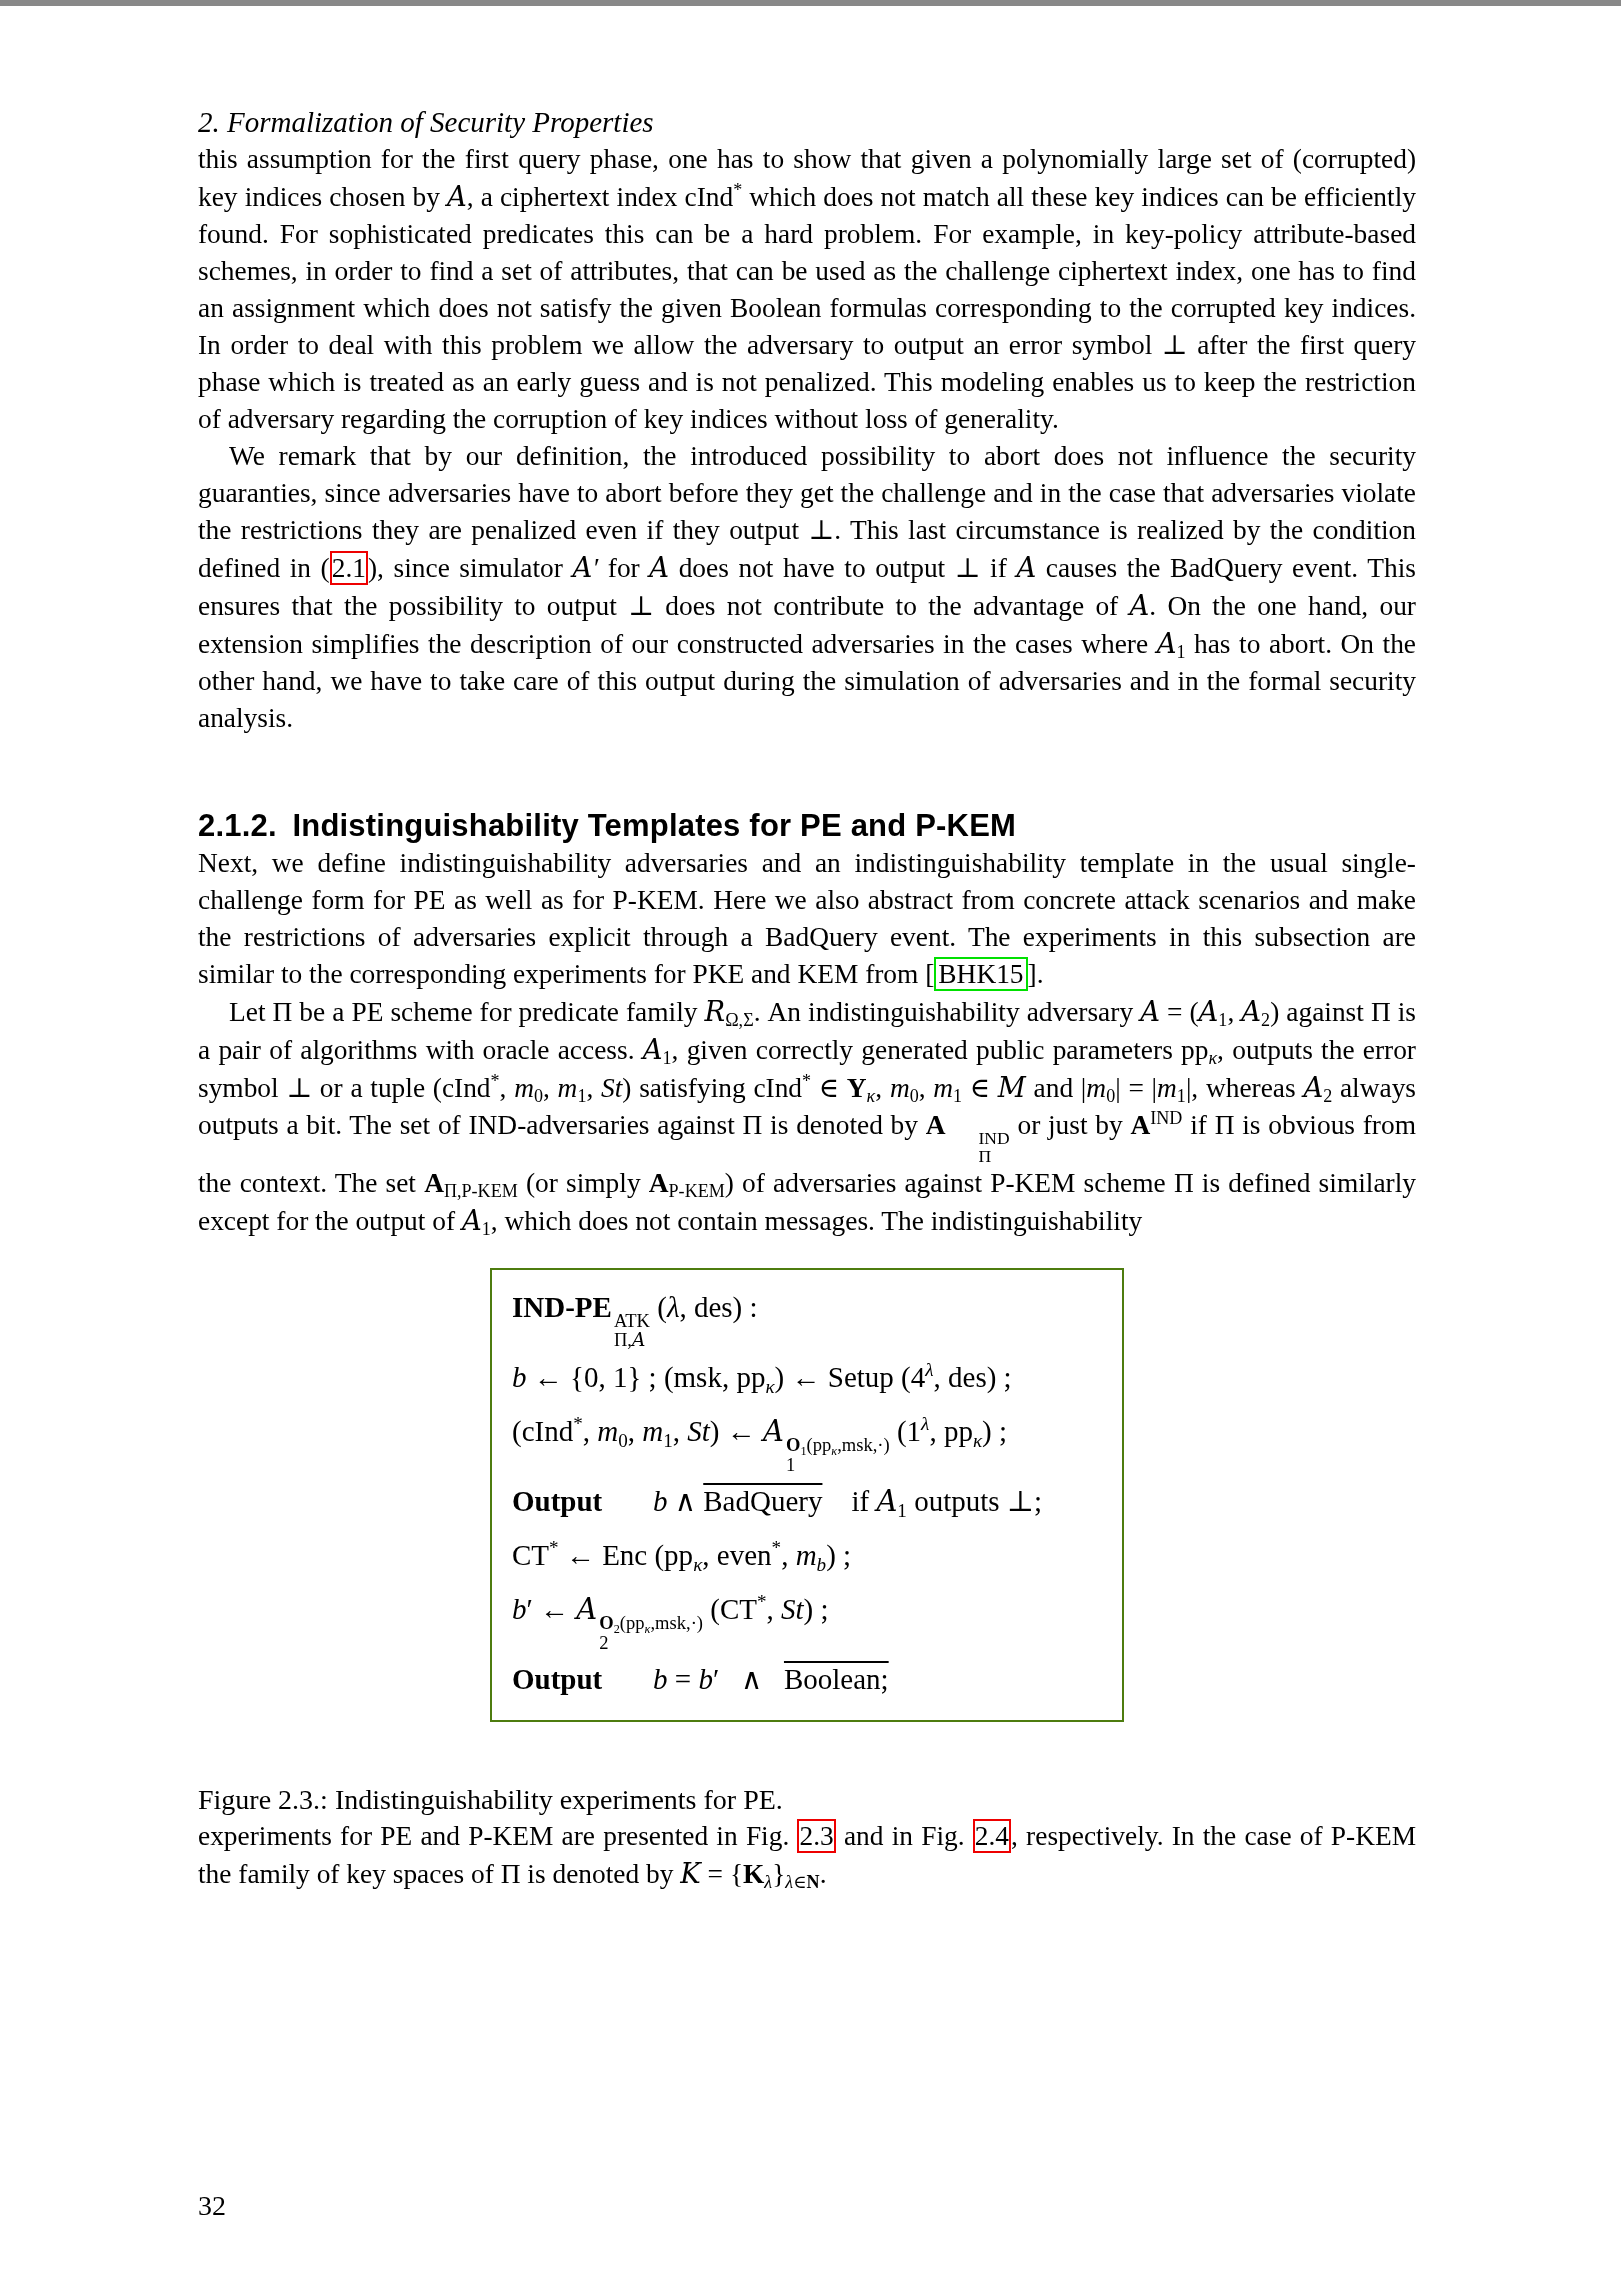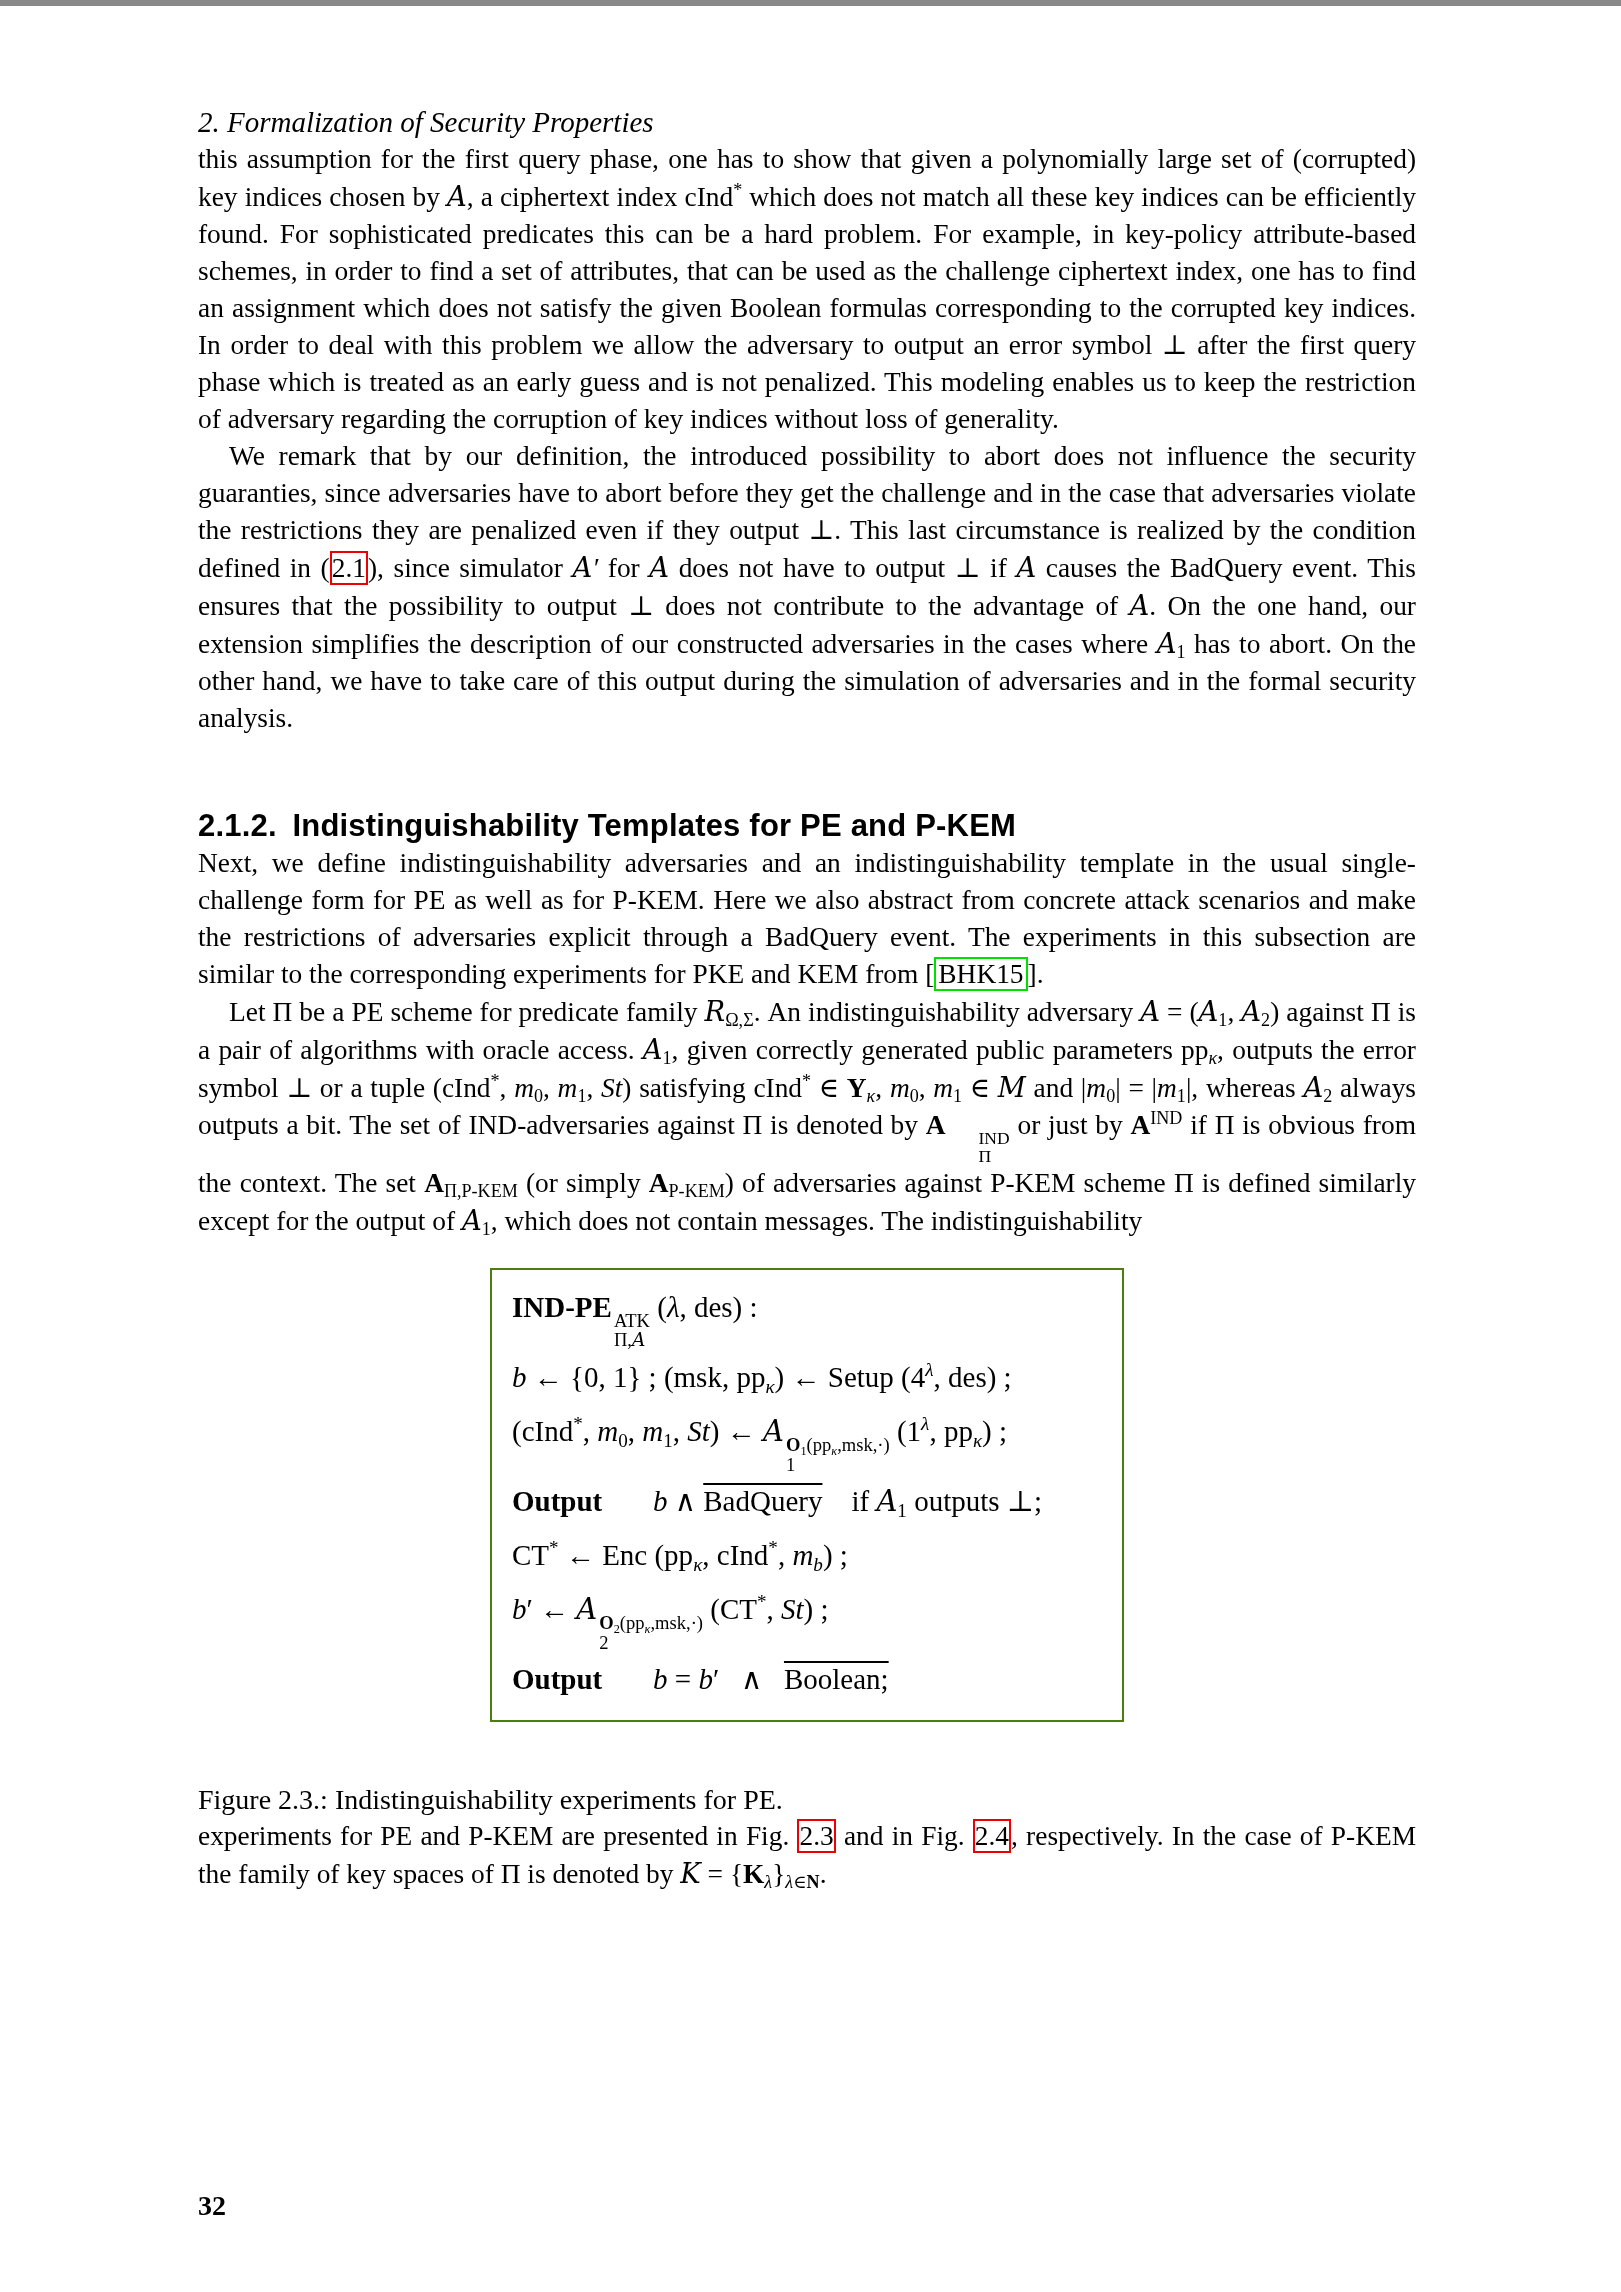--- a/index.html
+++ b/index.html
@@ -48,21 +48,20 @@
   }
   .code-line{line-height:54px;white-space:nowrap;}
   .caption{
     margin-top:59px;
     text-align:left;
     font-size:28px;line-height:37px;
   }
   .page-number{
     position:absolute;left:198px;top:2184px;
     font-size:28px;
-    font-weight:bold;
   }
   
   .it{font-style:italic;}
   .cal{font-style:italic;font-family:"DejaVu Serif",serif;}
   .bf{font-weight:bold;}
   .bb{font-weight:bold;}
   .ol{text-decoration:overline;}
   .sub{font-size:66%;vertical-align:-0.3em;line-height:0;}
   .sup{font-size:66%;vertical-align:0.55em;line-height:0;}
   .sub.it,.sup.it{font-style:italic;}
@@ -103,21 +102,21 @@
       <div class="code-line"><span class="bf">IND-PE</span><span class="stack">
             <span class="srow"><span>ATK</span></span>
             <span class="srow"><span>Π,</span><span class="cal">A</span></span>
           </span><span> (</span><span class="it">λ</span><span>, des) :</span></div>
       <div class="code-line"><span class="it">b</span><span> ← {0, 1} ; (msk, pp</span><span class="sub it">κ</span><span>) ← Setup (4</span><span class="sup it">λ</span><span>, des) ;</span></div>
       <div class="code-line"><span>(cInd</span><span class="sup">*</span><span>, </span><span class="it">m</span><span class="sub">0</span><span>, </span><span class="it">m</span><span class="sub">1</span><span>, </span><span class="it">St</span><span>) ← </span><span class="cal">A</span><span class="stack">
             <span class="srow"><span class="bf">O</span><span class="sub">1</span><span>(pp</span><span class="sub it">κ</span><span>,msk,·)</span></span>
             <span class="srow"><span>1</span></span>
           </span><span> (1</span><span class="sup it">λ</span><span>, pp</span><span class="sub it">κ</span><span>) ;</span></div>
       <div class="code-line"><span class="bf">Output</span><span>&nbsp;&nbsp;&nbsp;&nbsp;&nbsp;&nbsp;&nbsp;</span><span class="it">b</span><span> ∧ </span><span class="ol">BadQuery</span><span>&nbsp;&nbsp;&nbsp;&nbsp;if </span><span class="cal">A</span><span class="sub">1</span><span> outputs ⊥;</span></div>
-      <div class="code-line"><span>CT</span><span class="sup">*</span><span> ← Enc (pp</span><span class="sub it">κ</span><span>, cInd</span><span class="sup">*</span><span>, </span><span class="it">m</span><span class="sub it">b</span><span>) ;</span></div>
+      <div class="code-line"><span>CT</span><span class="sup">*</span><span> ← Enc (pp</span><span class="sub it">κ</span><span>, even</span><span class="sup">*</span><span>, </span><span class="it">m</span><span class="sub it">b</span><span>) ;</span></div>
       <div class="code-line"><span class="it">b</span><span>′</span><span> ← </span><span class="cal">A</span><span class="stack">
             <span class="srow"><span class="bf">O</span><span class="sub">2</span><span>(pp</span><span class="sub it">κ</span><span>,msk,·)</span></span>
             <span class="srow"><span>2</span></span>
           </span><span> (CT</span><span class="sup">*</span><span>, </span><span class="it">St</span><span>) ;</span></div>
       <div class="code-line"><span class="bf">Output</span><span>&nbsp;&nbsp;&nbsp;&nbsp;&nbsp;&nbsp;&nbsp;</span><span class="it">b</span><span> = </span><span class="it">b</span><span>′</span><span>&nbsp;&nbsp;&nbsp;∧&nbsp;&nbsp;&nbsp;</span><span class="ol">Boolean;</span></div>
     </div>
 
     <div class="caption">Figure 2.3.: Indistinguishability experiments for PE.</div>
 
     <p class="body p5"><span>experiments for PE and P-KEM are presented in Fig. </span><span class="boxr">2.3</span><span> and in Fig. </span><span class="boxr">2.4</span><span>, respectively. In the case of P-KEM the family of key spaces of Π is denoted by </span><span class="cal">K</span><span> = {</span><span class="bb">K</span><span class="sub it">λ</span><span>}</span><span class="sub it">λ</span><span class="sub">∈</span><span class="sub bb">N</span><span>.</span></p>

